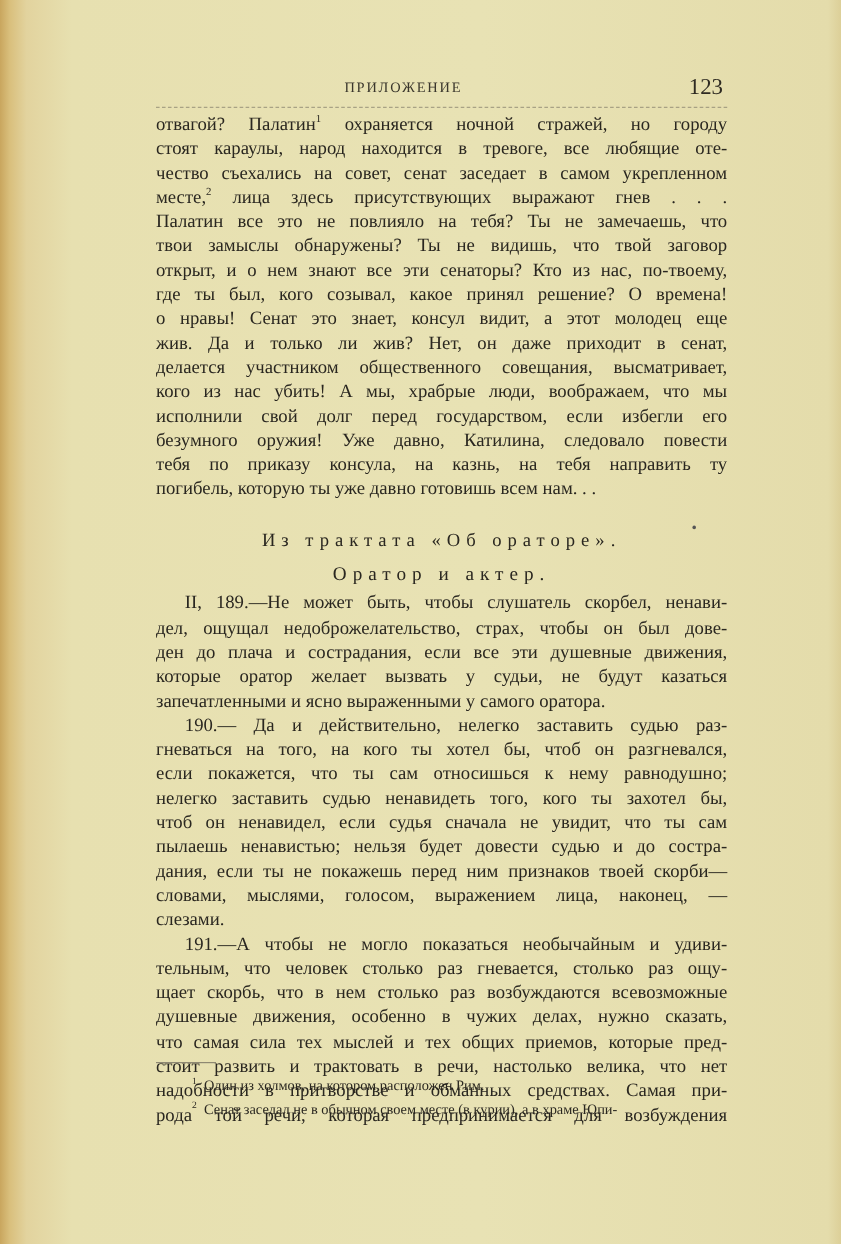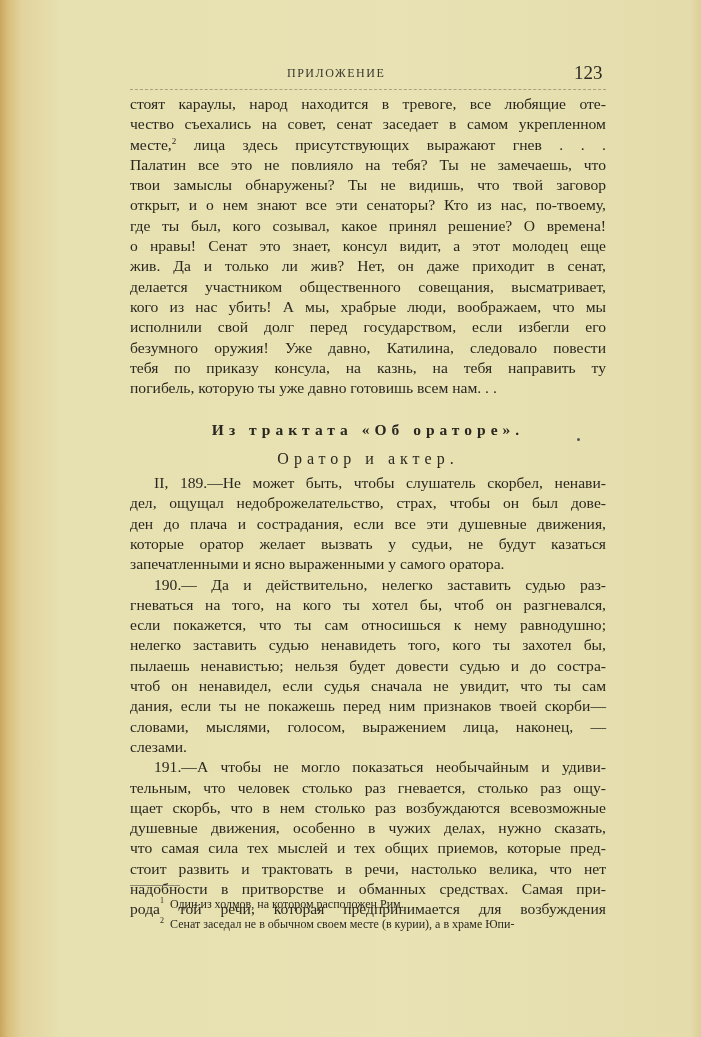--- a/index.html
+++ b/index.html
@@ -9,21 +9,21 @@
   .page{position:absolute;left:0;top:0;width:701px;height:1037px;}
   .hdr{position:absolute;top:66px;left:0;width:608px;height:20px;}
   .hdr-title{position:absolute;left:287px;top:0;font-size:12px;letter-spacing:1.5px;color:#3a362c;}
   .hdr-num{position:absolute;left:574px;top:-4px;font-size:19px;color:#2f2b22;}
   .rule{position:absolute;top:89px;left:130px;width:476px;border-top:1px dashed #8e8872;opacity:.7;}
   .body{position:absolute;left:130px;top:94px;width:476px;font-size:15.6px;line-height:20.3px;text-align:justify;}
   .body p{margin:0;}
   .ln{display:block;text-align:justify;text-align-last:justify;white-space:nowrap;}
   .ln.last{text-align-last:left;}
   .indent{padding-left:24px;}
-  .h1{text-align:center;letter-spacing:5px;font-size:15.5px;margin:22px 0 8px 0;font-weight:bold;}
+  .h1{text-align:center;letter-spacing:5px;font-size:15.5px;margin:22px 0 8px 0;}
   .h2{text-align:center;letter-spacing:5px;font-size:16px;margin:0 0 4px 0;}
   .fnrule{position:absolute;left:130px;top:885px;width:50px;border-top:1px solid #8e8872;}
   .footnotes{position:absolute;left:130px;top:893px;width:476px;font-size:12px;line-height:15.5px;margin-left:16px;}
   .fn{display:block;}
   .fn .mark{font-size:8px;vertical-align:super;margin-right:6px;}
   sup.ref{font-size:9px;vertical-align:super;line-height:0;}
   .dot{position:absolute;left:577px;top:438px;width:3px;height:3px;background:#555;border-radius:50%;}
 </style>
 </head>
 <body>
@@ -32,20 +32,21 @@
 
   <div class="hdr">
     <span class="hdr-title">ПРИЛОЖЕНИЕ</span>
     <span class="hdr-num">123</span>
   </div>
   <div class="rule"></div>
 
   <div class="body">
 
     <p>
+      <span class="ln"><span>отвагой? Палатин</span><sup class="ref">1</sup> <span>охраняется ночной стражей, но городу</span></span>
       <span class="ln">стоят караулы, народ находится в тревоге, все любящие оте-</span>
       <span class="ln">чество съехались на совет, сенат заседает в самом укрепленном</span>
       <span class="ln"><span>месте,</span><sup class="ref">2</sup> <span>лица здесь присутствующих выражают гнев . . .</span></span>
       <span class="ln">Палатин все это не повлияло на тебя? Ты не замечаешь, что</span>
       <span class="ln">твои замыслы обнаружены? Ты не видишь, что твой заговор</span>
       <span class="ln">открыт, и о нем знают все эти сенаторы? Кто из нас, по-твоему,</span>
       <span class="ln">где ты был, кого созывал, какое принял решение? О времена!</span>
       <span class="ln">о нравы! Сенат это знает, консул видит, а этот молодец еще</span>
       <span class="ln">жив. Да и только ли жив? Нет, он даже приходит в сенат,</span>
       <span class="ln">делается участником общественного совещания, высматривает,</span>
@@ -65,22 +66,22 @@
       <span class="ln">ден до плача и сострадания, если все эти душевные движения,</span>
       <span class="ln">которые оратор желает вызвать у судьи, не будут казаться</span>
       <span class="ln last">запечатленными и ясно выраженными у самого оратора.</span>
     </p>
 
     <p>
       <span class="ln indent">190.— Да и действительно, нелегко заставить судью раз-</span>
       <span class="ln">гневаться на того, на кого ты хотел бы, чтоб он разгневался,</span>
       <span class="ln">если покажется, что ты сам относишься к нему равнодушно;</span>
       <span class="ln">нелегко заставить судью ненавидеть того, кого ты захотел бы,</span>
+      <span class="ln">чтоб он ненавидел, если судья сначала не увидит, что ты сам</span>
       <span class="ln">пылаешь ненавистью; нельзя будет довести судью и до состра-</span>
-      <span class="ln">чтоб он ненавидел, если судья сначала не увидит, что ты сам</span>
       <span class="ln">дания, если ты не покажешь перед ним признаков твоей скорби—</span>
       <span class="ln">словами, мыслями, голосом, выражением лица, наконец, —</span>
       <span class="ln last">слезами.</span>
     </p>
 
     <p>
       <span class="ln indent">191.—А чтобы не могло показаться необычайным и удиви-</span>
       <span class="ln">тельным, что человек столько раз гневается, столько раз ощу-</span>
       <span class="ln">щает скорбь, что в нем столько раз возбуждаются всевозможные</span>
       <span class="ln">душевные движения, особенно в чужих делах, нужно сказать,</span>

